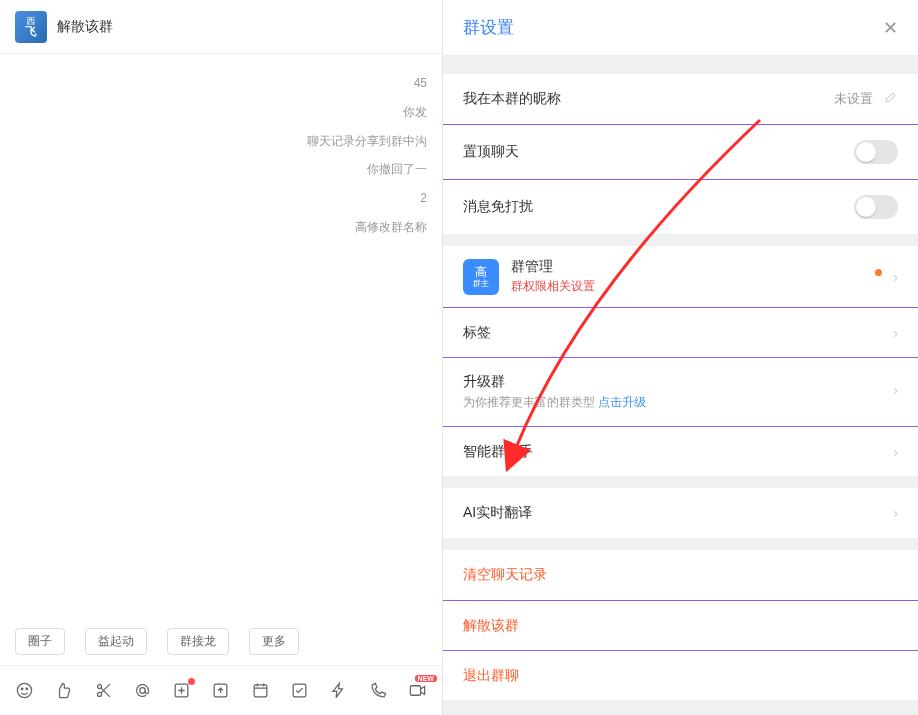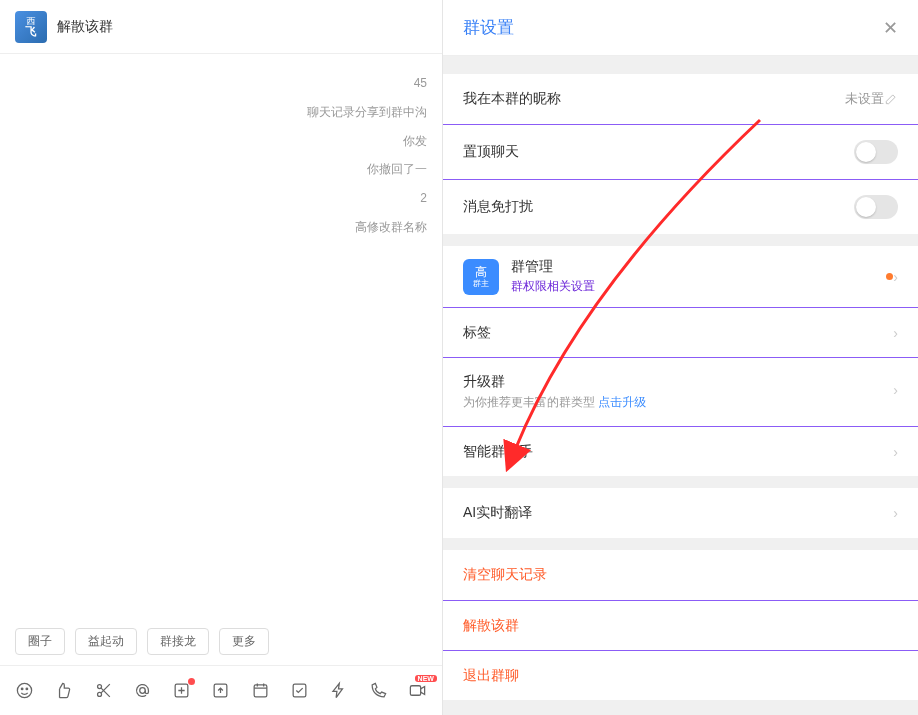--- a/index.html
+++ b/index.html
@@ -5,44 +5,44 @@
     * {margin:0;padding:0;box-sizing:border-box;font-family:-apple-system,BlinkMacSystemFont,"PingFang SC","Microsoft YaHei",sans-serif}
     body{width:918px;height:715px;overflow:hidden;position:relative;background:#fff}
     .chat-area{width:443px;height:715px;float:left;border-right:1px solid #e5e5e5;display:flex;flex-direction:column;position:relative;background:#fff}
     .chat-header{height:54px;border-bottom:1px solid #eee;display:flex;align-items:center;padding:0 15px;gap:10px}
     .avatar{width:32px;height:32px;border-radius:4px;background:linear-gradient(135deg,#4a90e2,#2b6cb0);display:flex;align-items:center;justify-content:center;color:#fff;font-size:10px;flex-direction:column;line-height:1}
     .avatar .l1{font-size:9px}
     .avatar .l2{font-size:11px;font-weight:bold}
     .chat-title{font-size:14px;color:#333}
     .messages{flex:1;padding:15px;font-size:12px;color:#999;text-align:right;line-height:2.4}
     .msg{display:block;text-align:right;white-space:nowrap;overflow:hidden}
-    .chip-row{padding:10px 15px;display:flex;gap:10px}
+    .chip-row{padding:10px 15px;display:flex;gap:20px}
     .chip{border:1px solid #ddd;border-radius:4px;padding:4px 12px;font-size:12px;color:#666;background:#fff;cursor:pointer}
     .toolbar{height:50px;border-top:1px solid #eee;display:flex;align-items:center;padding:0 15px;gap:20px;color:#666}
     .ticon{width:20px;height:20px;display:inline-flex;align-items:center;justify-content:center;cursor:pointer;position:relative}
     .dot-red{position:absolute;top:-3px;right:-4px;width:7px;height:7px;background:#ff4d4f;border-radius:50%}
     .badge-new{position:absolute;top:-6px;right:-10px;background:#ff4d4f;color:#fff;font-size:7px;padding:0 3px;border-radius:3px;font-weight:bold}
     .panel{width:475px;height:715px;float:right;background:#f0f0f0;display:flex;flex-direction:column}
     .panel-header{height:56px;background:#fff;display:flex;align-items:center;justify-content:space-between;padding:0 20px;border-bottom:1px solid #eee}
     .panel-title{font-size:17px;color:#3b82f6}
     .close-x{font-size:18px;color:#999;cursor:pointer;font-weight:200}
     .section{background:#fff;margin-top:12px}
     .row{display:flex;align-items:center;justify-content:space-between;padding:15px 20px;font-size:14px;color:#333;cursor:pointer;min-height:50px}
     .row + .row{border-top:1px solid #8b5cf6}
-    .row .rt{display:flex;align-items:center;gap:0;color:#999;font-size:13px}
+    .row .rt{display:flex;align-items:flex-start;gap:11px;color:#999;font-size:13px}
     .switch{width:44px;height:24px;background:#e5e5e5;border-radius:12px;position:relative;cursor:pointer}
     .switch::after{content:"";position:absolute;width:20px;height:20px;background:#fff;border-radius:50%;top:2px;left:2px;box-shadow:0 1px 2px rgba(0,0,0,.2)}
     .chev{color:#ccc;font-size:14px}
     .edit-icon{width:14px;height:14px}
     .gm-row{padding:12px 20px}
     .gm-badge{width:36px;height:36px;border-radius:6px;background:#3b8cff;color:#fff;display:flex;flex-direction:column;align-items:center;justify-content:center;font-size:12px;line-height:1}
     .gm-badge .sm{font-size:8px;margin-top:2px}
     .gm-txt{flex:1;margin-left:12px}
     .gm-txt .t1{font-size:14px;color:#333}
-    .gm-txt .t2{font-size:12px;color:#6d28d9;margin-top:2px}
+    .gm-txt .t2{font-size:12px;color:#ef4444;margin-top:2px}
     .orange-dot{width:7px;height:7px;background:#ff7b2e;border-radius:50%}
     .sub{font-size:12px;color:#999;margin-top:3px}
     .link-blue{color:#3b8cff}
     .danger{color:#ff5b29}
     .arrow-overlay{position:absolute;left:460px;top:110px;pointer-events:none;z-index:50}
     svg{display:block}
   </style>
 </head>
 <body>
 
@@ -50,22 +50,22 @@
   <div class="chat-header">
     <div class="avatar">
       <span class="l1">西</span>
       <span class="l2">飞</span>
     </div>
     <span class="chat-title">解散该群</span>
   </div>
 
   <div class="messages">
     <span class="msg">45</span>
+    <span class="msg">你发</span>
     <span class="msg">聊天记录分享到群中沟</span>
-    <span class="msg">你发</span>
     <span class="msg">你撤回了一</span>
     <span class="msg">2</span>
     <span class="msg">高修改群名称</span>
   </div>
 
   <div class="chip-row">
     <button class="chip">圈子</button>
     <button class="chip">益起动</button>
     <button class="chip">群接龙</button>
     <button class="chip">更多</button>

